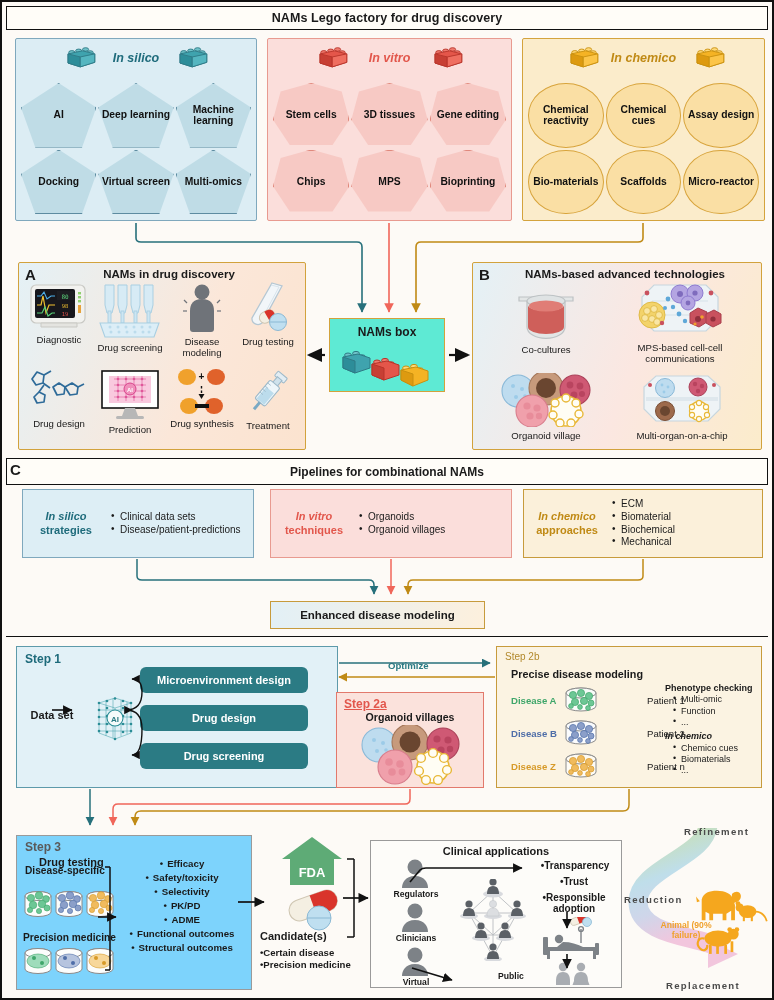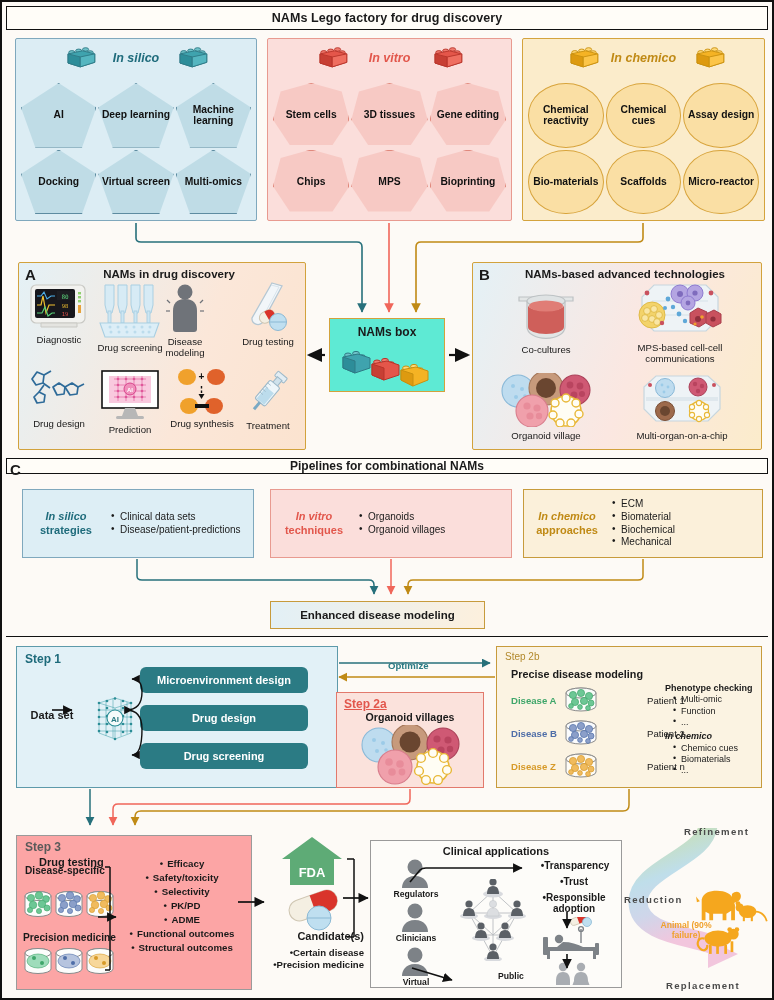--- a/index.html
+++ b/index.html
@@ -61,21 +61,21 @@
 
   .icon-cell { position:absolute; text-align:center; font-size:9.6px; line-height:1.13; }
   .icon-art { position:relative; margin:0 auto 1px; }
 
   
   #nams-box { position:absolute; left:327px; top:316px; width:116px; height:74px;
               border:1.5px solid #d2a23c; background:#5eead4; }
   #nams-box .lbl { position:absolute; top:6px; width:100%; text-align:center; font-size:12px; font-weight:bold; }
 
   
-  #c-banner { position:absolute; left:4px; top:456px; right:4px; height:16px;
+  #c-banner { position:absolute; left:4px; top:456px; right:4px; height:27px;
               border:1.5px solid #111; background:#fffdf8;
               display:flex; align-items:center; justify-content:center;
               font-size:12px; font-weight:bold; }
   #c-letter { position:absolute; left:8px; top:456px; height:22px; display:flex; align-items:center;
               font-size:15px; font-weight:bold; z-index:3; }
 
   .pipe-box { position:absolute; top:487px; height:69px; border-width:1.3px; border-style:solid; display:flex; align-items:center; }
   #pipe-silico  { left:20px;  width:232px; background:#ddeef5; border-color:#7fa8bd; }
   #pipe-vitro   { left:268px; width:242px; background:#fbdedb; border-color:#e89a90; }
   #pipe-chemico { left:521px; width:240px; background:#fbf0da; border-color:#c79b3c; }
@@ -116,29 +116,29 @@
   #phenotype { position:absolute; left:168px; top:36px; width:96px; font-size:9px; line-height:1.26; }
   #phenotype .hd { font-weight:bold; }
   #phenotype .hd.it { font-style:italic; }
   #phenotype ul { list-style:none; margin:0 0 3px; padding-left:8px; }
   #phenotype li { position:relative; padding-left:8px; }
   #phenotype li:before { content:"\2022"; position:absolute; left:0; top:-1px; }
 
   #optimize-lbl { position:absolute; left:386px; top:658px; font-size:9.6px; color:#2b7b84; font-weight:bold; }
 
   
-  #step3 { position:absolute; left:14px; top:833px; width:236px; height:155px; border:1.2px solid #9a9a9a; background:#fca5a5; }
+  #step3 { position:absolute; left:14px; top:833px; width:236px; height:155px; border:1.2px solid #9a9a9a; background:#7dd3fc; }
   #step3 .step-lbl { position:absolute; left:8px; top:4px; font-size:12px; font-weight:bold; color:#5a5a5a; }
   #step3 .sub { position:absolute; left:22px; top:20px; font-size:11px; font-weight:bold; }
   .well-title { position:absolute; font-size:10.2px; font-weight:bold; }
   .outcome-list { position:absolute; left:104px; top:22px; width:126px; font-size:9.7px; line-height:1.18; text-align:center; }
   .outcome-list .it { position:relative; margin-bottom:2.5px; font-weight:bold; }
   .outcome-list .it:before { content:"\2022"; position:relative; left:-4px; }
 
-  #cand-block { position:absolute; left:258px; top:833px; width:104px; height:155px; text-align:right; }
+  #cand-block { position:absolute; left:258px; top:833px; width:104px; height:155px; text-align:left; }
   #cand-block .cand-title { position:absolute; top:95px; width:100%; font-size:11px; font-weight:bold; }
   #cand-block ul { position:absolute; top:112px; width:100%; list-style:none; margin:0; padding:0; font-size:9.6px; line-height:1.3; font-weight:bold; }
   #cand-block li:before { content:"\2022 "; }
 
   #clinical { position:absolute; left:368px; top:838px; width:252px; height:148px; border:1.2px solid #9a9a9a; background:#fdfcf9; }
   #clinical .cl-title { position:absolute; top:4px; width:100%; text-align:center; font-size:11px; font-weight:bold; }
   .stake { position:absolute; text-align:center; font-size:8.6px; font-weight:bold; }
   .cl-outcome { position:absolute; font-size:10px; font-weight:bold; line-height:1.12; text-align:center; }
   .cl-outcome:before { content:"\2022 "; }
 
@@ -353,21 +353,21 @@
             <circle cx="22" cy="49" r="1.5"></circle>
             <circle cx="30" cy="49" r="1.5"></circle>
             <circle cx="38" cy="49" r="1.5"></circle>
             <circle cx="46" cy="49" r="1.5"></circle>
             <circle cx="52" cy="49" r="1.5"></circle>
         </g>
       </svg>
       <div>Drug screening</div>
     </div>
 
-    <div class="icon-cell" style="left:131px; top:20px; width:70px;">
+    <div class="icon-cell" style="left:148px; top:20px; width:70px;">
       <svg class="icon-art" width="46" height="50" viewBox="0 0 46 50">
         <circle cx="23" cy="9" r="7.5" fill="#6f7379"></circle>
         <path d="M23 16 c-9 0 -12 5 -12 12 v18 c0 2 1 3 3 3 h18 c2 0 3 -1 3 -3 v-18 c0 -7 -3 -12 -12 -12 z" fill="#6f7379"></path>
         <path d="M17 46 v3 h5 v-3 z M24 46 v3 h5 v-3 z" fill="#6f7379"></path>
         <g stroke="#6f7379" stroke-width="1.2" fill="none">
           <path d="M8 20 l-3 -3"></path>
             <path d="M8 28 l-4 0"></path>
             <path d="M38 20 l3 -3"></path>
             <path d="M38 28 l4 0"></path>
         </g>

